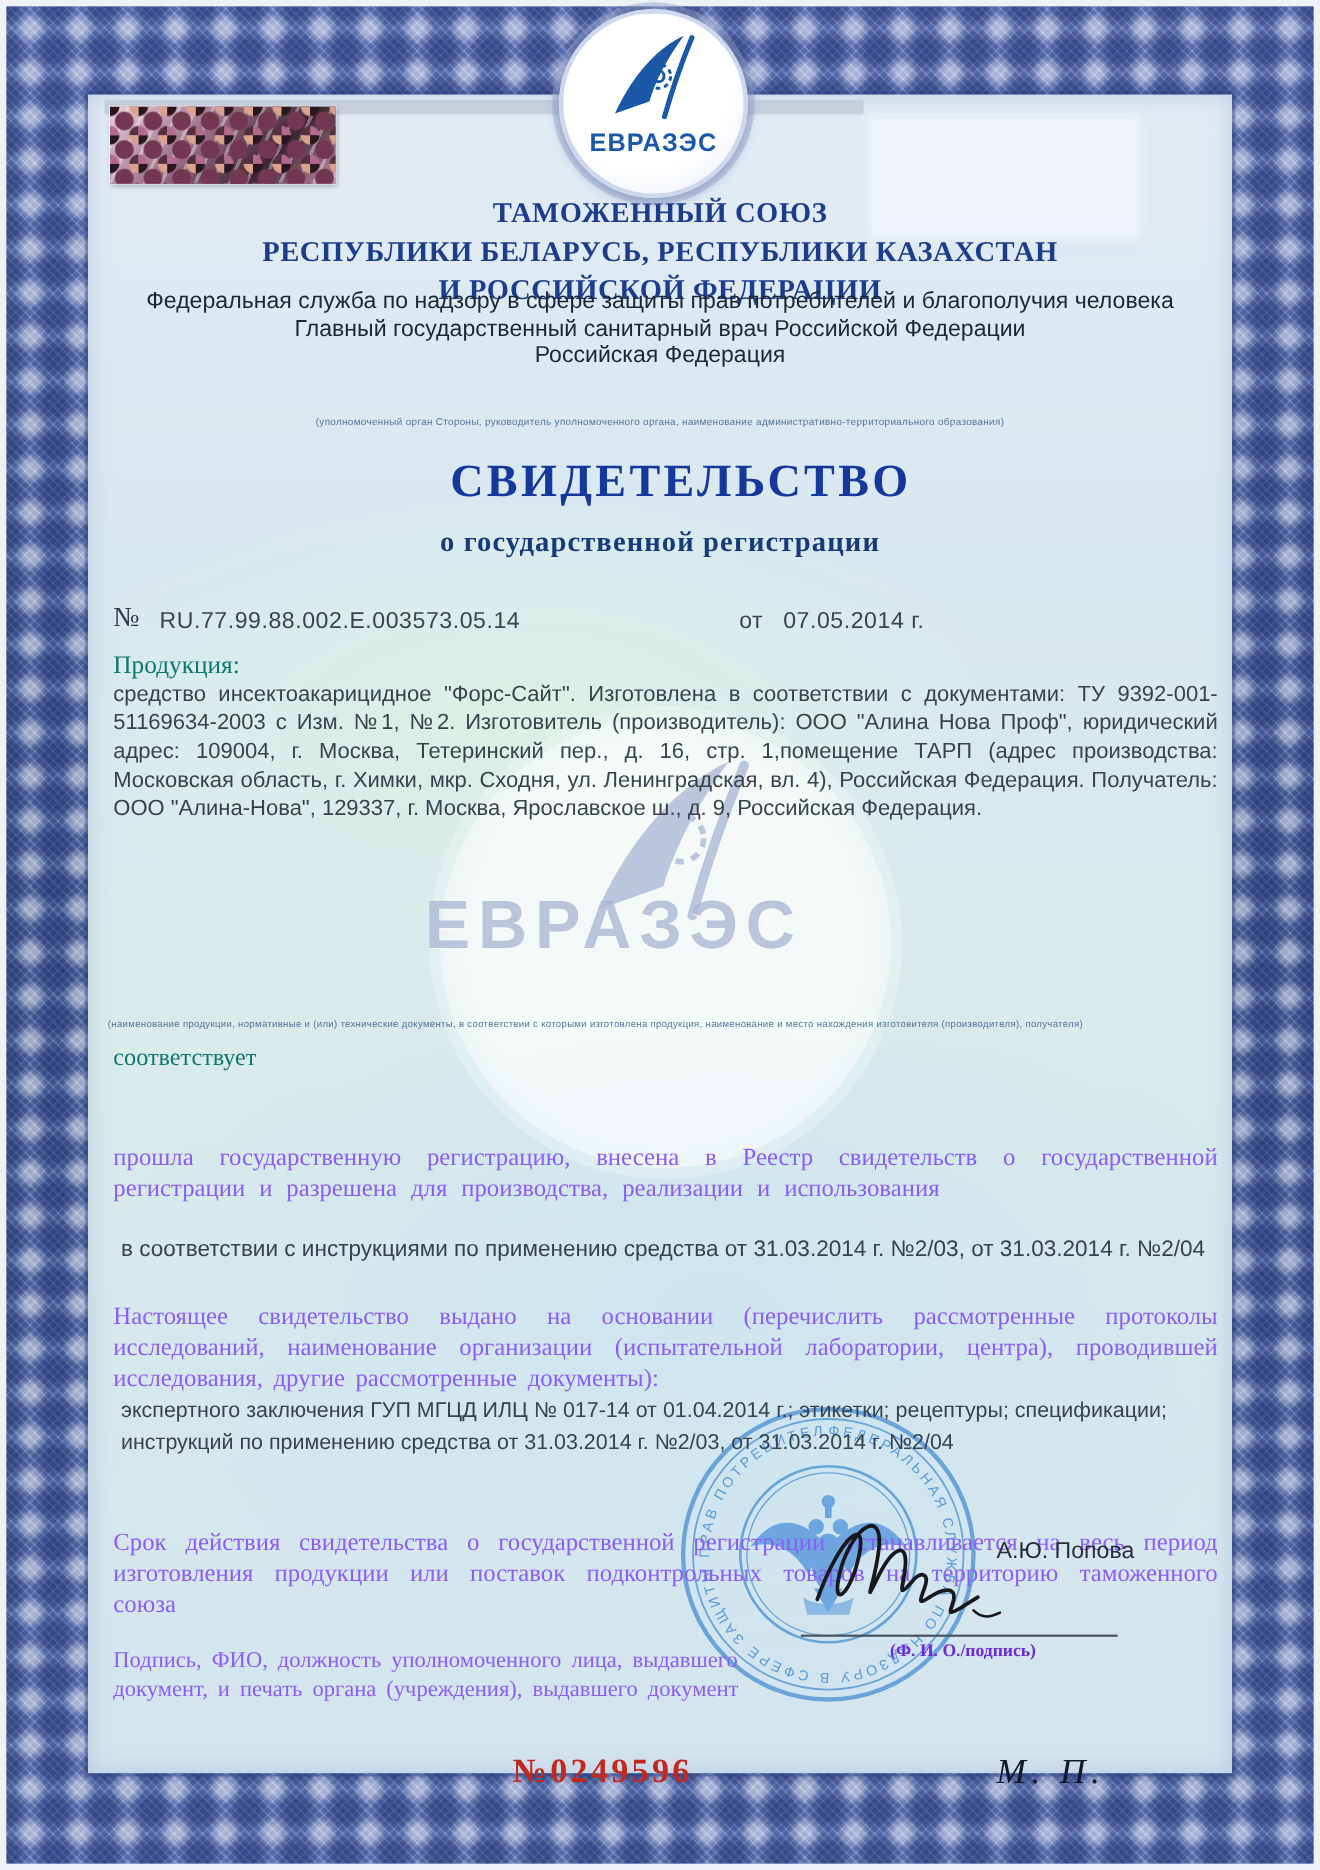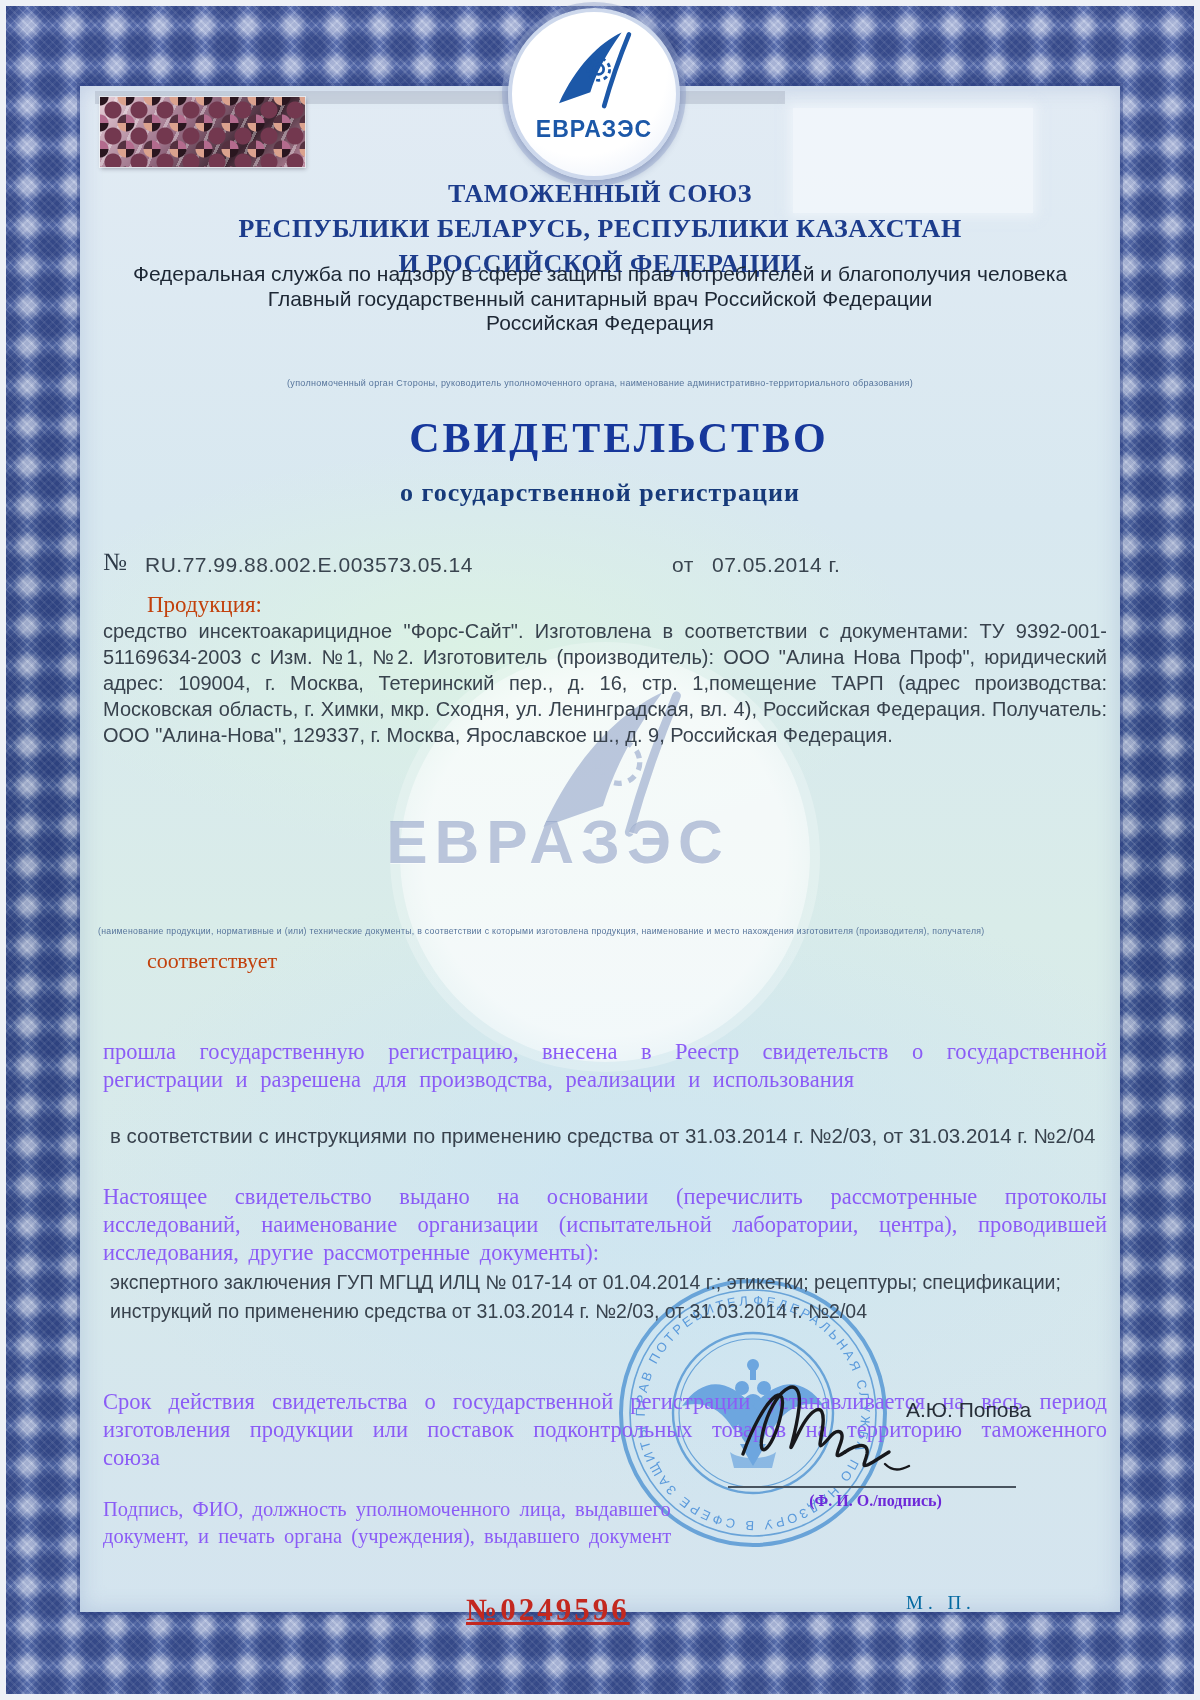--- a/index.html
+++ b/index.html
@@ -62,32 +62,32 @@
   .center{left:80px;right:80px;text-align:center;}
   .union{font-weight:bold;font-size:26px;line-height:35px;color:#1c3c8c;letter-spacing:.5px;}
   .authority{font-family:"Liberation Sans",sans-serif;font-size:21px;line-height:24.5px;color:#1d2734;}
   .micro{font-size:9px;color:#56749b;letter-spacing:.3px;font-family:"Liberation Sans",sans-serif;}
   .title-main{font-weight:bold;font-size:42px;letter-spacing:3px;color:#16379b;padding-left:38px;}
   .title-sub{font-weight:bold;font-size:26px;letter-spacing:1px;color:#173a7a;}
   .num-label{font-size:25px;color:#2d3a48;}
   .num-sans{font-family:"Liberation Sans",sans-serif;font-size:21px;color:#39444f;letter-spacing:.5px;}
   .serif-par{font-size:22.5px;line-height:28px;color:#8b5cf6;text-align:justify;}
   .sans-par{font-family:"Liberation Sans",sans-serif;font-size:20px;line-height:26px;color:#38424d;}
-  .label-serif{font-size:22px;color:#c2410c;margin-left:44px;}
+  .label-serif{font-size:22px;color:#0f766e;}
   
   .stamp{position:absolute;left:612px;top:1272px;width:282px;height:282px;z-index:2;opacity:.88;filter:blur(.3px);}
   .signature{position:absolute;left:733px;top:1362px;width:190px;height:130px;z-index:5;}
   .sig-line{position:absolute;left:728px;top:1486px;width:288px;height:2px;background:#49545f;z-index:4;}
   .sig-note{position:absolute;left:748px;top:1492px;width:255px;text-align:center;
     font-size:16px;color:#6d28d9;z-index:4;font-weight:bold;}
   .signer{position:absolute;left:906px;top:1398px;font-family:"Liberation Sans",sans-serif;
     font-size:21px;color:#262e38;z-index:5;}
   .serial{position:absolute;left:466px;top:1592px;font-weight:bold;font-size:31px;
-    letter-spacing:3px;color:#c3281f;z-index:4;text-decoration:underline;}
-  .seal-mark{position:absolute;left:906px;top:1592px;font-size:19px;letter-spacing:5px;color:#0369a1;z-index:4;}
+    letter-spacing:3px;color:#c3281f;z-index:4;}
+  .seal-mark{position:absolute;left:906px;top:1592px;font-size:32px;letter-spacing:5px;color:#0f172a;z-index:4;font-style:italic;}
 </style>
 </head>
 <body>
 
 <div class="page">
   <div class="border-frame"></div>
   <div class="inner"></div>
 
   <div class="top-strip" style="z-index:2"></div>
   <div class="sticker" style="z-index:3"></div>

